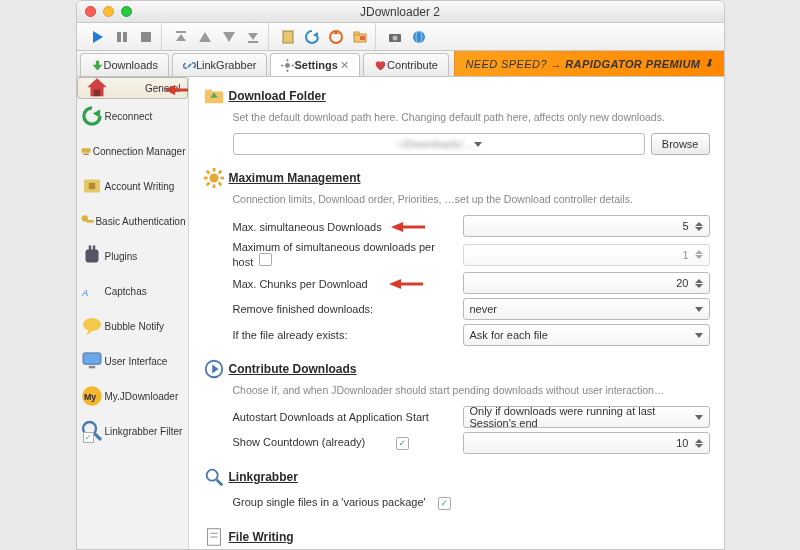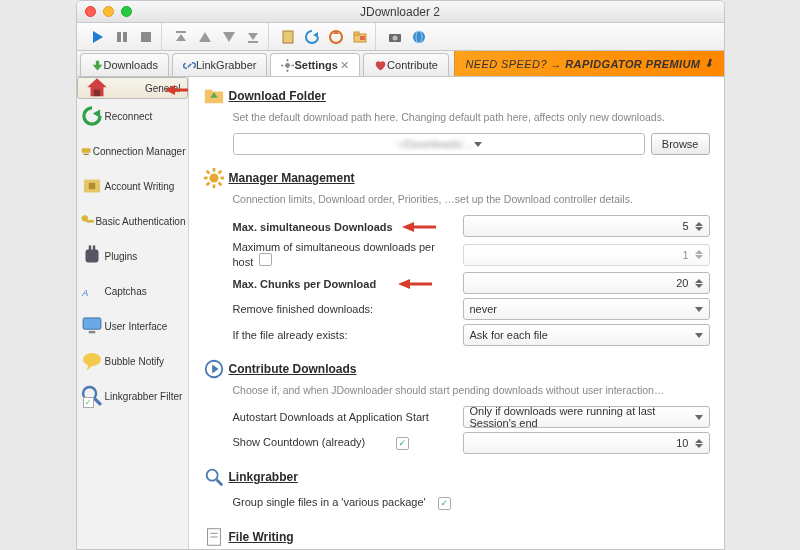--- a/index.html
+++ b/index.html
@@ -33,21 +33,21 @@
   .sitem .chk{position:absolute;left:6px;top:18px;width:11px;height:11px;background:#fff;border:1px solid #aaa;display:flex;align-items:center;justify-content:center;font-size:8px;color:#4b7}
   .content{flex:1;overflow-y:auto;padding:8px 14px 18px 14px}
   .section{margin-bottom:12px}
   .shd{display:flex;align-items:center;gap:4px;margin-bottom:4px}
   .shd .sicn{width:22px;height:22px}
   .shd .stxt{font-weight:bold;text-decoration:underline;color:#2b2b2b;font-size:12px}
   .sdesc{color:#888;font-size:10.5px;margin:0 0 10px 30px}
   .row{display:flex;align-items:center;margin:4px 0 4px 30px;min-height:22px}
   .row .lbl{width:230px;color:#333;font-size:11px}
   .row .lbl.dim{color:#aaa}
-  .row .bold{font-weight:bold}
+  .row .bold{font-weight:normal}
   .ctrl{flex:1;display:flex;gap:6px;align-items:center}
   .inp,.sel,.spin{height:22px;border:1px solid #b9b9b9;border-radius:3px;background:linear-gradient(#fff,#f4f4f4);padding:0 6px;font-size:11px;display:flex;align-items:center}
   .sel{flex:1;justify-content:space-between}
   .caret{width:0;height:0;border-left:4px solid transparent;border-right:4px solid transparent;border-top:5px solid #666}
   .spin{flex:1;justify-content:flex-end;gap:6px}
   .spin .num{color:#333}
   .spinbtn{display:flex;flex-direction:column;gap:1px}
   .spinbtn div{width:0;height:0;border-left:4px solid transparent;border-right:4px solid transparent}
   .spup{border-bottom:4px solid #666}
   .spdn{border-top:4px solid #666}
@@ -242,31 +242,38 @@
         <span class="lbl">Plugins</span>
       </div>
       <div class="sitem">
         <svg class="sic" viewBox="0 0 32 32">
             <text x="4" y="22" font-size="20" font-style="italic" fill="#3d7bd6" font-family="serif">A</text>
           </svg>
         <span class="lbl">Captchas</span>
       </div>
       <div class="sitem">
         <svg class="sic" viewBox="0 0 32 32">
+            <ellipse cx="16" cy="14" rx="11" ry="8" fill="#f2c94c"></ellipse>
+            <polygon points="12,20 9,28 18,21" fill="#f2c94c"></polygon>
+          </svg>
+        <span class="lbl">Bubble Notify</span>
+      </div>
+      <div class="sitem">
+        <svg class="sic" viewBox="0 0 32 32">
             <rect x="5" y="6" width="22" height="14" rx="2" fill="#6aa8e8" stroke="#35618f"></rect>
             <rect x="12" y="22" width="8" height="3" fill="#888"></rect>
           </svg>
         <span class="lbl">User Interface</span>
       </div>
       <div class="sitem">
         <svg class="sic" viewBox="0 0 32 32">
-            <ellipse cx="16" cy="14" rx="11" ry="8" fill="#f2c94c"></ellipse>
-            <polygon points="12,20 9,28 18,21" fill="#f2c94c"></polygon>
-          </svg>
-        <span class="lbl">Bubble Notify</span>
+            <circle cx="16" cy="16" r="12" fill="#f2b631"></circle>
+            <text x="6" y="21" font-size="12" fill="#2b2b2b" font-weight="bold">My</text>
+          </svg>
+        <span class="lbl">My.JDownloader</span>
       </div>
       <div class="sitem">
         <span class="chk">✓</span>
         <svg class="sic" viewBox="0 0 32 32">
             <circle cx="13" cy="13" r="8" fill="none" stroke="#4a79b3" stroke-width="3"></circle>
             <line x1="19" y1="19" x2="27" y2="27" stroke="#4a79b3" stroke-width="4"></line>
           </svg>
         <span class="lbl">Linkgrabber Filter</span>
       </div>
 
@@ -303,21 +310,21 @@
                 <line x1="12" y1="1" x2="12" y2="5"></line>
                 <line x1="12" y1="19" x2="12" y2="23"></line>
                 <line x1="1" y1="12" x2="5" y2="12"></line>
                 <line x1="19" y1="12" x2="23" y2="12"></line>
                 <line x1="4" y1="4" x2="7" y2="7"></line>
                 <line x1="17" y1="17" x2="20" y2="20"></line>
                 <line x1="4" y1="20" x2="7" y2="17"></line>
                 <line x1="17" y1="7" x2="20" y2="4"></line>
               </g>
             </svg>
-          <span class="stxt">Manager Management</span>
+          <span class="stxt">Maximum Management</span>
         </div>
         <div class="sdesc">Connection limits, Download order, Priorities, …set up the Download controller details.</div>
         <div class="row">
           <div class="lbl bold"><span>Max. simultaneous Downloads</span>
             &nbsp;&nbsp;<svg class="redarrow" width="34" height="12" viewBox="0 0 34 12">
                 <line x1="34" y1="6" x2="10" y2="6" stroke="#d63c2c" stroke-width="3"></line>
                 <polygon points="0,6 12,1 12,11" fill="#d63c2c"></polygon>
               </svg>
           </div>
           <div class="ctrl">

